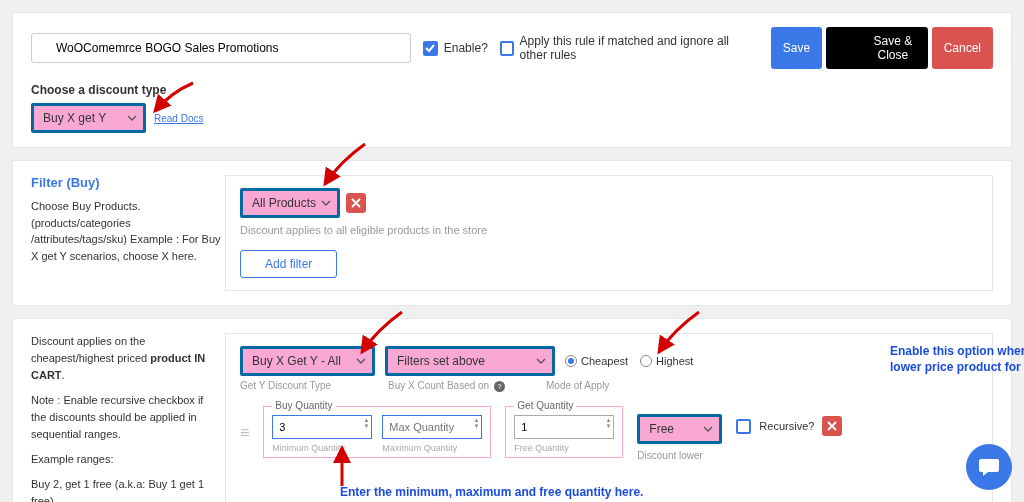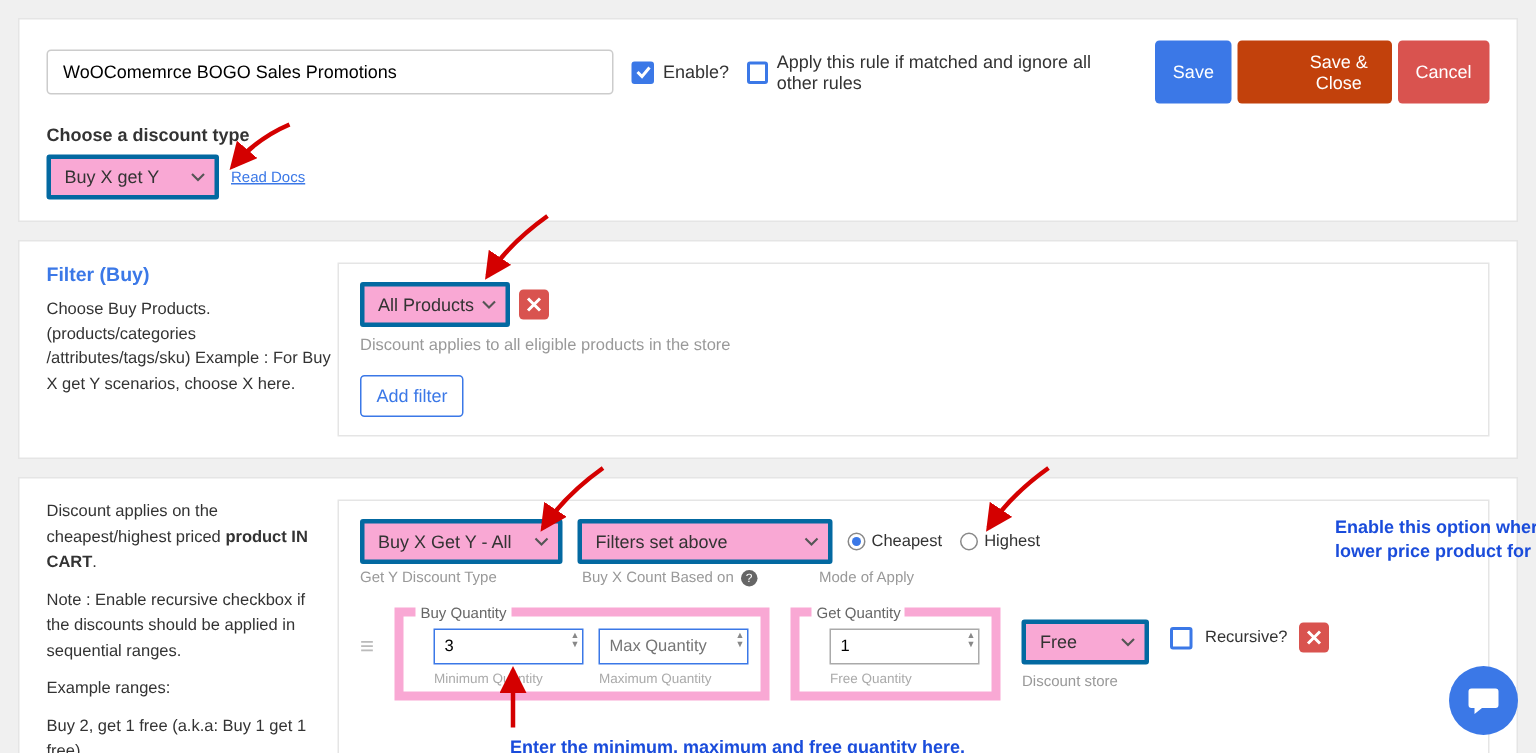--- a/index.html
+++ b/index.html
@@ -2,32 +2,32 @@
 <html><head>
 <meta charset="utf-8">
 <style>
 * { box-sizing: border-box; margin: 0; padding: 0; }
 body { font-family: Arial, sans-serif; font-size: 12px; background: #f0f0f0; color: #333; }
 
 .page { padding: 12px; }
 .panel { background: #fff; border: 1px solid #e5e5e5; margin-bottom: 12px; padding: 14px 18px; }
 
 .top-row { display: flex; align-items: center; gap: 12px; }
-.name-input { width: 420px; padding: 7px 10px; border: 1px solid #ccc; border-radius: 3px; font-size: 12px; }
+.name-input { width: 420px; padding: 7px 24px; border: 1px solid #ccc; border-radius: 3px; font-size: 12px; }
 
 .checkbox-wrap { display: inline-flex; align-items: center; gap: 6px; }
 .chk { width: 15px; height: 15px; border: 2px solid #3b78e7; display: inline-flex; align-items: center; justify-content: center; border-radius: 2px; }
 .chk.checked { background: #3b78e7; }
 .chk svg { width: 10px; height: 10px; }
 .chk-label { font-size: 12px; color: #333; }
 
 .btns { margin-left: auto; display: flex; gap: 4px; }
 .btn { padding: 7px 12px; border: none; border-radius: 3px; color: #fff; font-size: 12px; cursor: pointer; }
 .btn.save { background: #3b78e7; }
-.btn.saveclose { background: #c2410c; padding-left: 44px; }
+.btn.saveclose { background: #000000; padding-left: 44px; }
 .btn.cancel { background: #d9534f; }
 
 .label-line { margin-top: 14px; font-size: 12px; font-weight: bold; }
 .select-row { margin-top: 6px; display: flex; align-items: center; gap: 8px; }
 .select-box { display: inline-flex; align-items: center; justify-content: space-between; border: 3px solid #0369a1; padding: 5px 6px 5px 9px; background: #f9a8d4; border-radius: 2px; min-width: 115px; cursor: pointer; }
 .select-box .txt { font-size: 12px; }
 .chev { width: 10px; height: 10px; }
 .read-docs { color: #3b78e7; font-size: 10px; text-decoration: underline; cursor: pointer; }
 
 .two-col { display: flex; gap: 4px; }
@@ -37,40 +37,40 @@
 .section-title { color: #3b78e7; font-size: 13px; font-weight: bold; margin-bottom: 8px; }
 .left-desc { font-size: 11px; color: #333; line-height: 1.5; margin-bottom: 10px; }
 .left-small { font-size: 11px; color: #333; line-height: 1.55; margin-bottom: 8px; }
 
 .filter-select-row { display: flex; align-items: center; gap: 6px; margin-bottom: 6px; }
 .select-wider { min-width: 100px; }
 .remove-btn { width: 20px; height: 20px; background: #d9534f; color: #fff; display: inline-flex; align-items: center; justify-content: center; border-radius: 3px; font-size: 12px; cursor: pointer; }
 
 .hint { font-size: 11px; color: #999; margin-bottom: 14px; }
 
-.add-filter { display: inline-block; padding: 6px 10px; border: 1px solid #3b78e7; color: #3b78e7; background: #fff; border-radius: 3px; font-size: 12px; cursor: pointer; }
+.add-filter { display: inline-block; padding: 6px 24px; border: 1px solid #3b78e7; color: #3b78e7; background: #fff; border-radius: 3px; font-size: 12px; cursor: pointer; }
 
 .discount-row1 { display: flex; align-items: center; gap: 10px; margin-bottom: 4px; position: relative; }
 .select-big { min-width: 135px; }
 .select-big2 { min-width: 170px; }
 .radio-group { display: flex; align-items: center; gap: 4px; }
 .radio { width: 12px; height: 12px; border: 1px solid #888; border-radius: 50%; display: inline-flex; align-items: center; justify-content: center; }
 .radio.selected::after { content: ''; width: 6px; height: 6px; background: #3b78e7; border-radius: 50%; }
 .radio-label { font-size: 11px; margin-right: 8px; }
 
 .sub-labels { display: flex; font-size: 10px; color: #999; margin-bottom: 14px; }
 .sub-lab1 { width: 148px; }
 .sub-lab2 { width: 158px; }
 .sub-lab3 {  }
 
 .quantity-row { display: flex; align-items: flex-start; gap: 14px; }
 .drag-handle { color: #bbb; font-size: 16px; margin-top: 18px; cursor: grab; }
 
 .fieldset-group { display: flex; gap: 10px; }
-.fieldset { border: 6px solid #f9a8d4; padding: 8px 8px 4px 20px; position: relative; }
+.fieldset { border: 1px solid #f9a8d4; padding: 8px 8px 4px 8px; position: relative; }
 .fieldset-legend { position: absolute; top: -7px; left: 8px; background: #fff; padding: 0 3px; font-size: 10px; color: #666; }
 
 .num-input { width: 100px; padding: 5px 6px; border: 1px solid #3b78e7; font-size: 11px; }
 .num-input.plain { border: 1px solid #aaa; }
 .spinner-wrap { position: relative; display: inline-block; }
 .spinner-arrows { position: absolute; right: 3px; top: 2px; display: flex; flex-direction: column; font-size: 6px; color: #888; }
 
 .field-sub { font-size: 9px; color: #aaa; margin-top: 4px; text-align: left; }
 
 .free-select { min-width: 85px; align-items: center; }
@@ -282,21 +282,21 @@
             </div>
           </div>
 
           <div>
             <div class="select-box free-select" style="margin-top:8px;">
               <span class="txt">Free</span>
               <svg class="chev" viewBox="0 0 10 10">
                   <path d="M1 3 L5 7 L9 3" stroke="#555" stroke-width="1.4" fill="none"></path>
                 </svg>
             </div>
-            <div class="type-label">Discount store</div>
+            <div class="type-label">Discount lower</div>
           </div>
 
           <div class="recursive-wrap">
             <span class="chk" style="border-color:#3b78e7;"></span>
             <span class="recursive-label">Recursive?</span>
             <span class="remove-btn">
               <svg width="10" height="10" viewBox="0 0 10 10">
                   <path d="M1 1 L9 9 M9 1 L1 9" stroke="#fff" stroke-width="2"></path>
                 </svg>
             </span>

